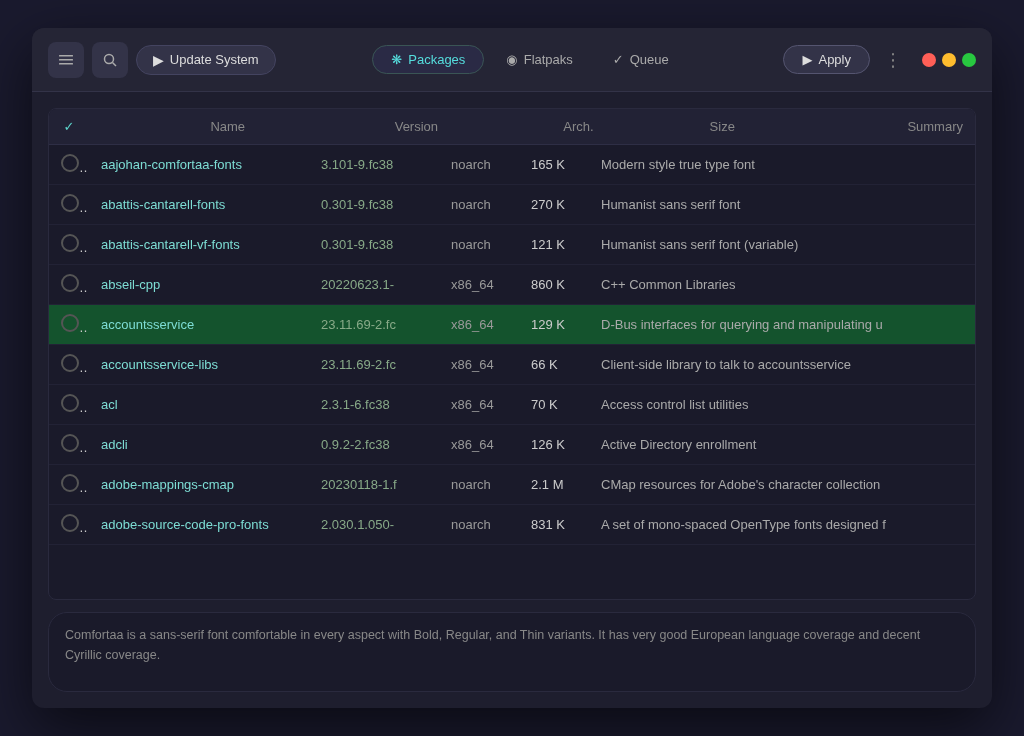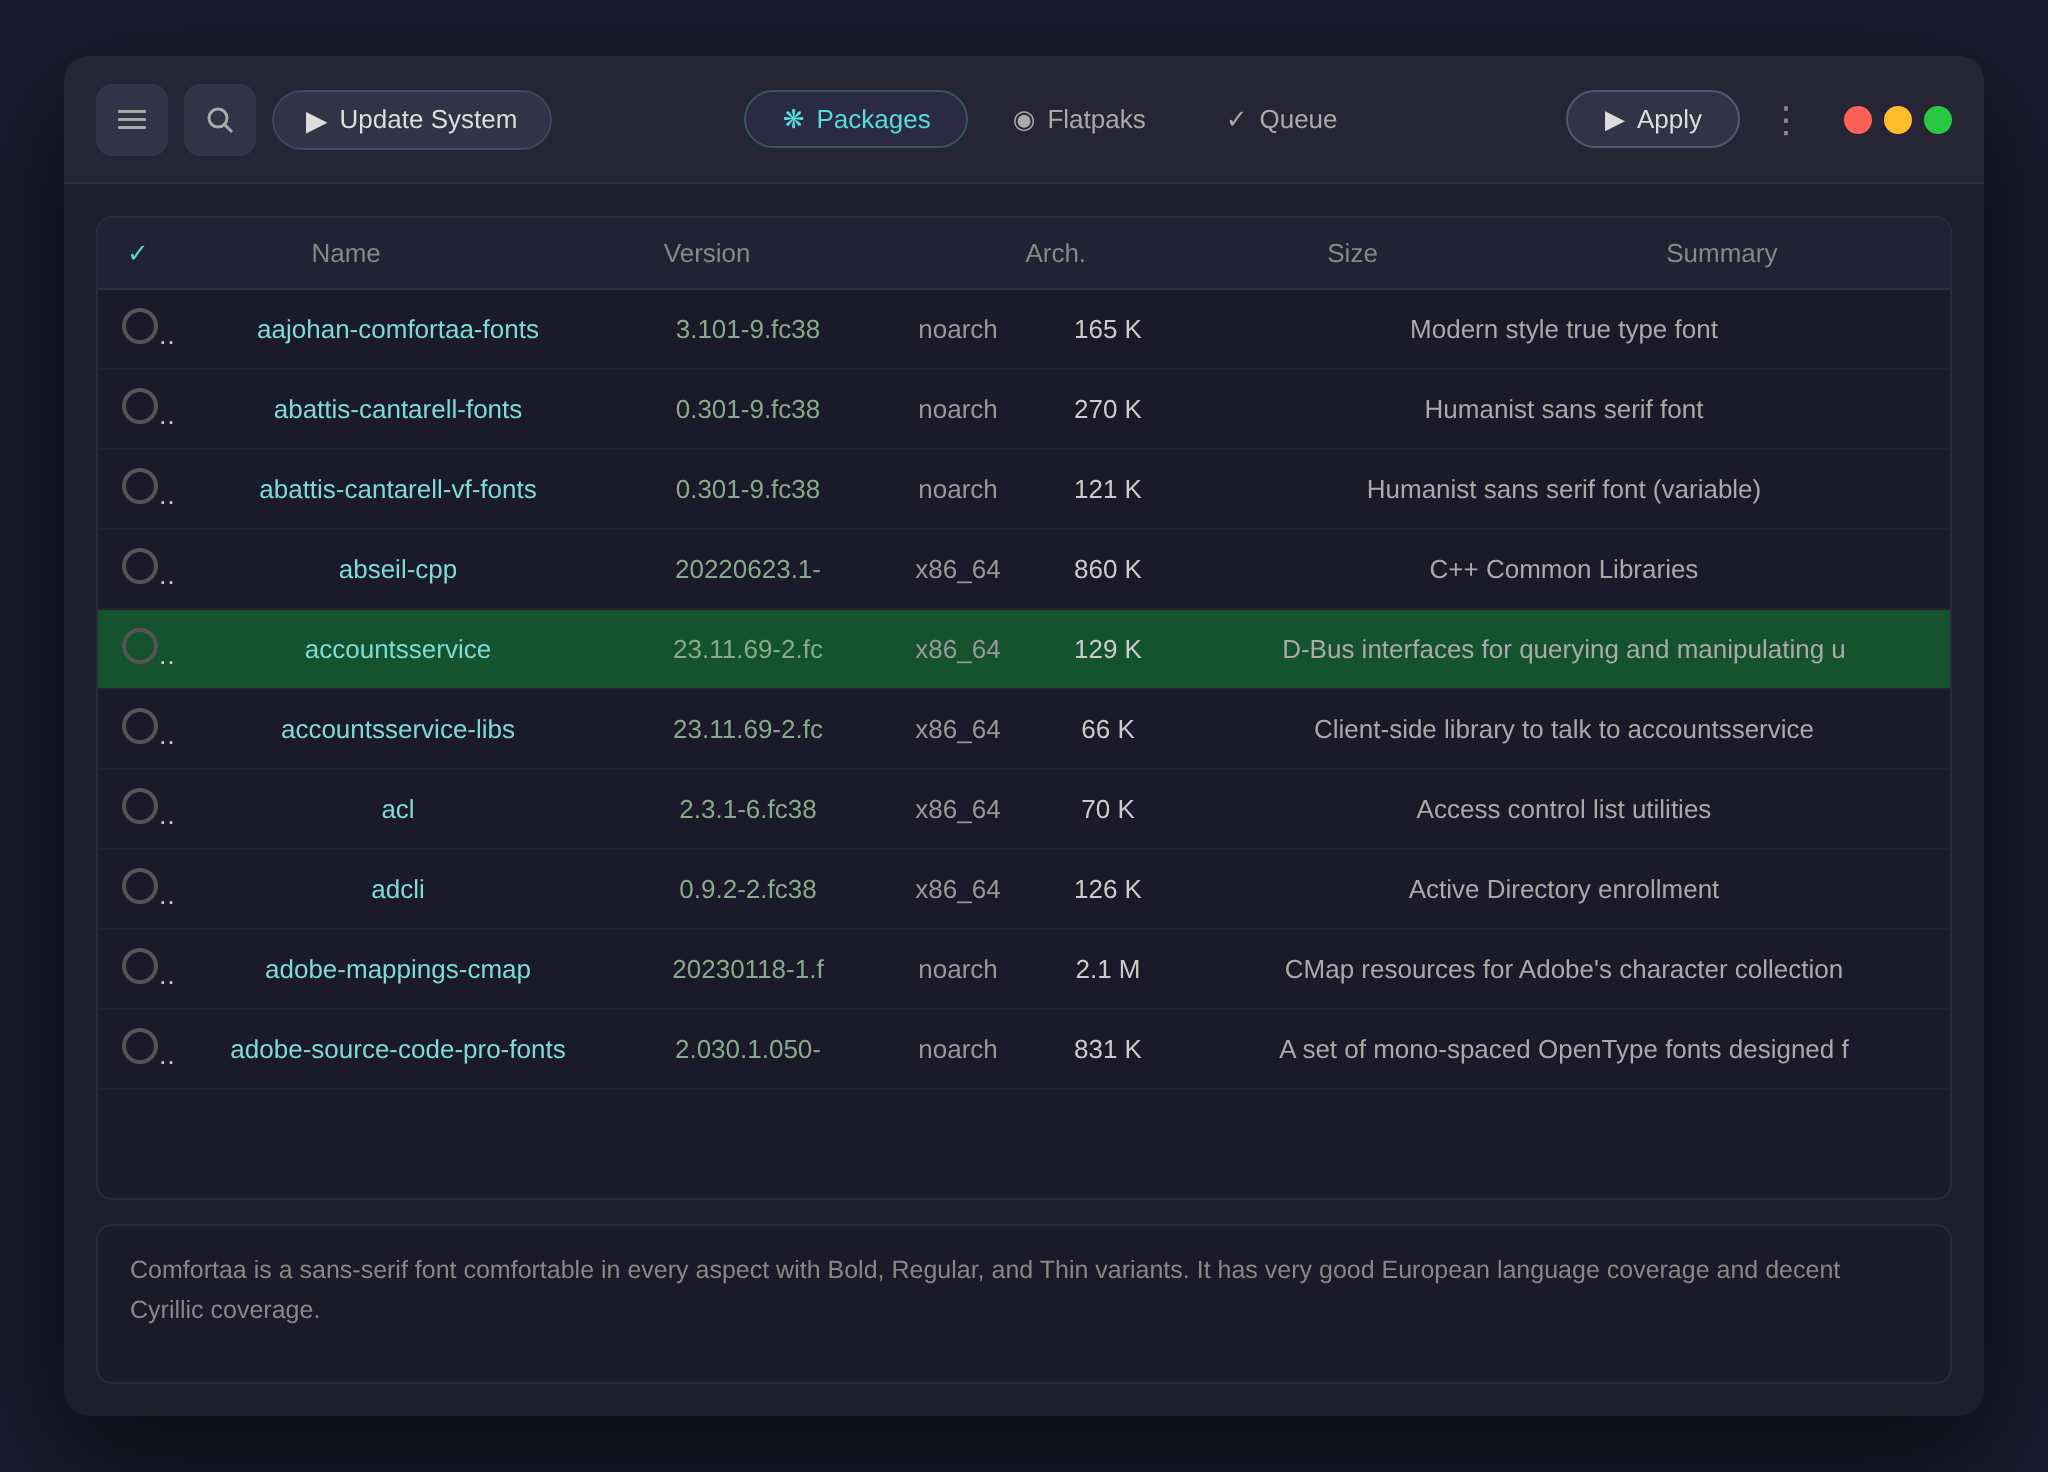--- a/index.html
+++ b/index.html
@@ -151,34 +151,33 @@
       border-collapse: collapse;
       font-size: 13px;
     }
     thead {
       background: #222235;
       position: sticky;
       top: 0;
     }
     thead th {
       padding: 10px 12px;
-      text-align: center;
+      text-align: right;
       color: #888;
       font-weight: 500;
       border-bottom: 1px solid #2e2e45;
       white-space: nowrap;
     }
     thead th:first-child {
       width: 40px;
       text-align: center;
     }
     .table-scroll {
       overflow-y: auto;
       flex: 1;
-      text-align: center;
     }
     .table-scroll::-webkit-scrollbar { width: 6px; }
     .table-scroll::-webkit-scrollbar-track { background: #1a1a2a; }
     .table-scroll::-webkit-scrollbar-thumb { background: #444; border-radius: 3px; }
     tbody tr {
       border-bottom: 1px solid #222235;
       cursor: pointer;
     }
     tbody tr.selected { background: #14532d; }
     tbody td {
@@ -217,21 +216,21 @@
       color: #ccc;
       max-width: 70px;
     }
     td.summary-col {
       color: #aaa;
       max-width: 280px;
     }
     
     .description-box {
       background: #1a1a2a;
-      border-radius: 8px;
+      border-radius: 19px;
       padding: 12px 16px;
       color: #888;
       font-size: 12.5px;
       line-height: 1.6;
       border: 1px solid #2a2a3e;
       min-height: 80px;
     }
   </style>
 </head>
 <body>

